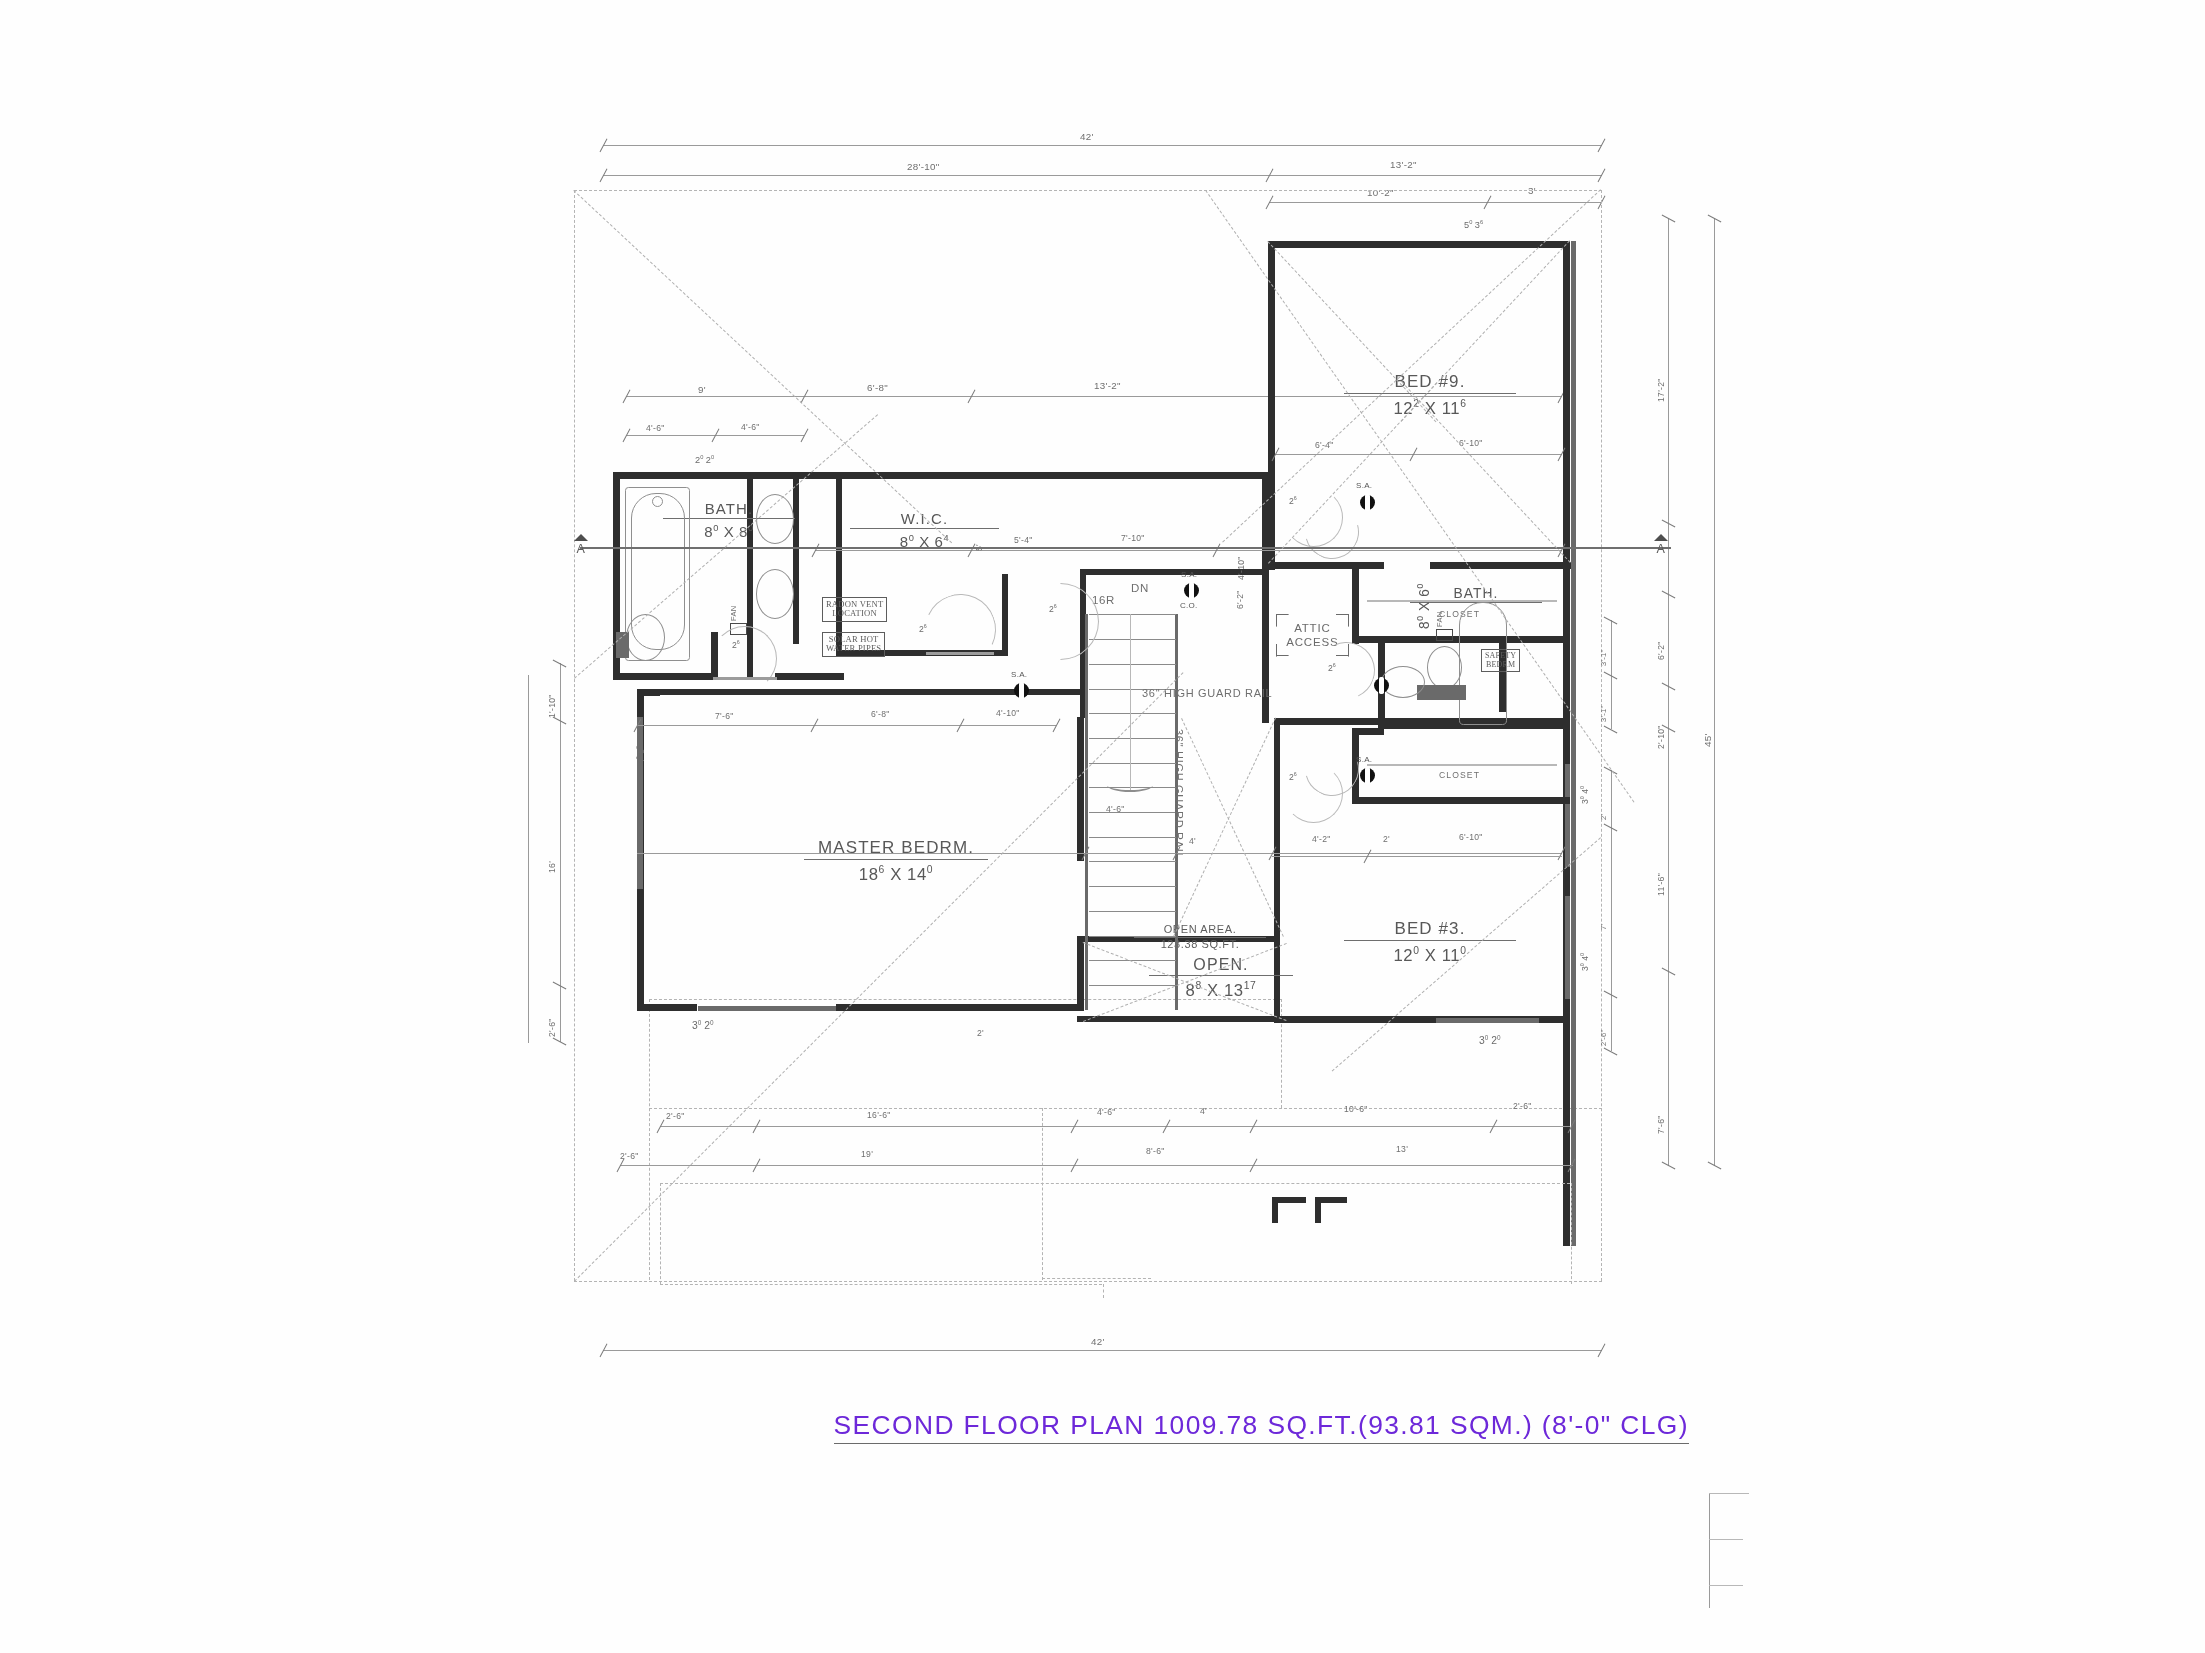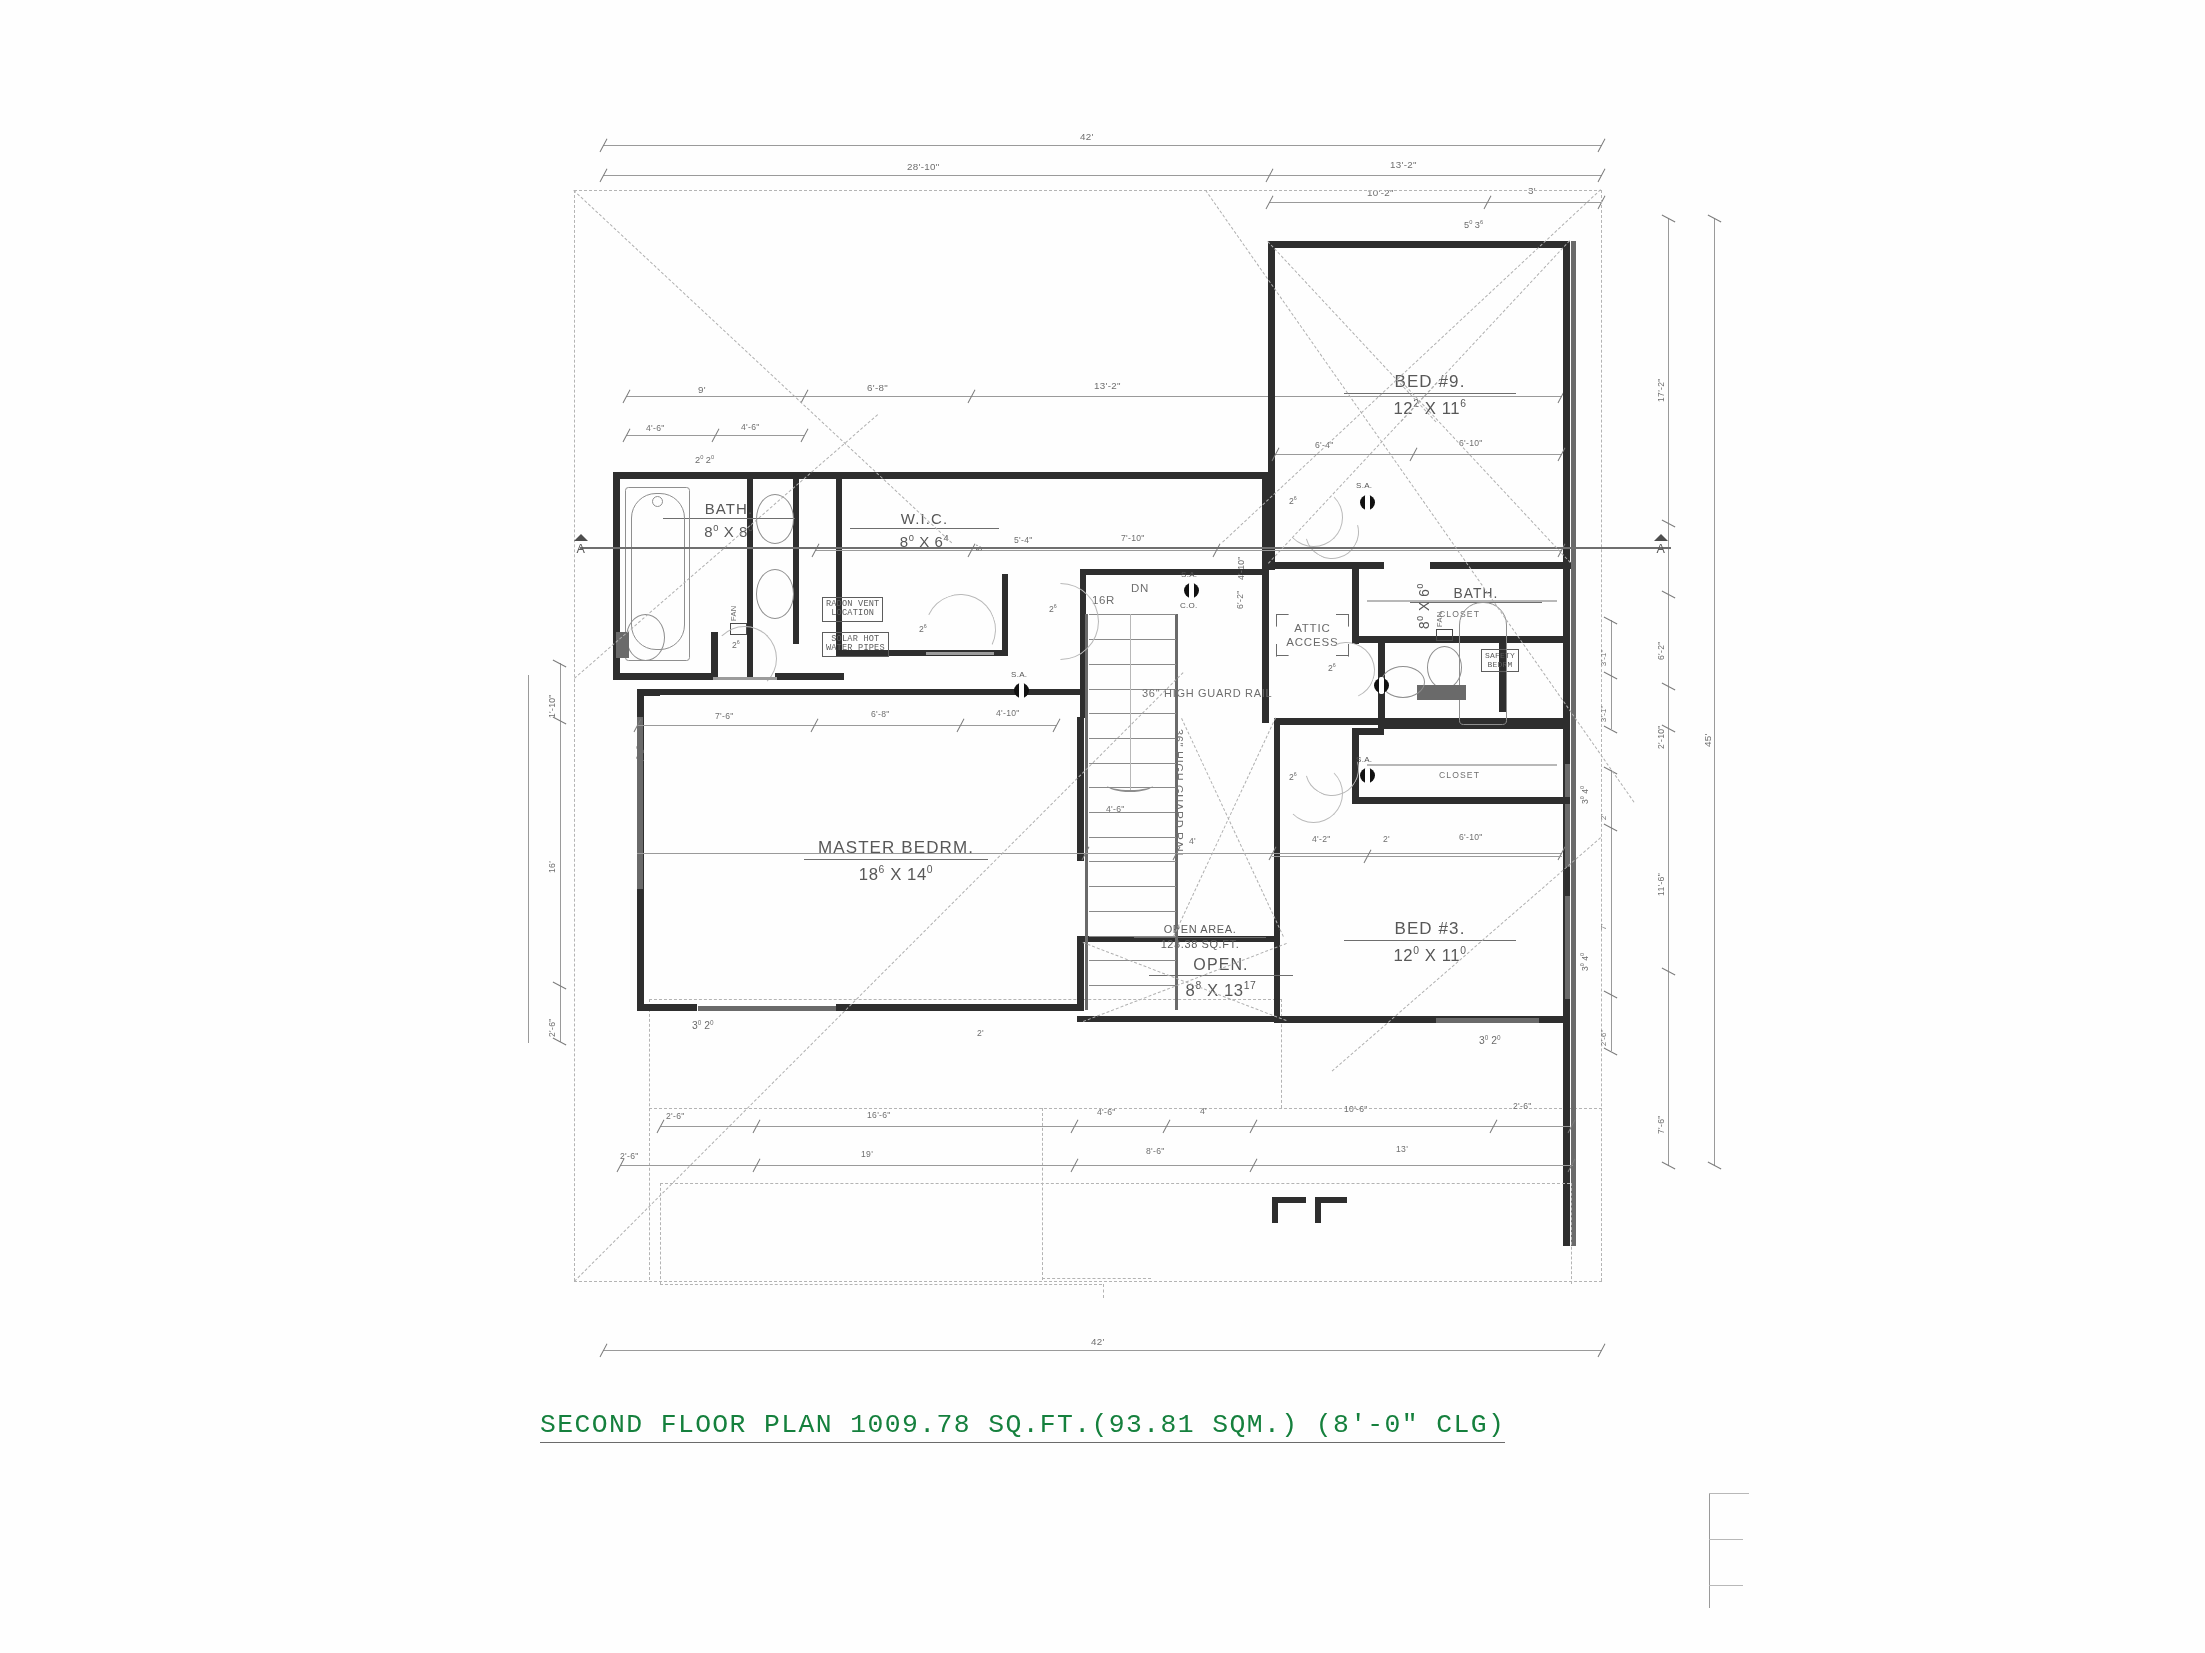--- a/index.html
+++ b/index.html
@@ -25,21 +25,21 @@
   .rot{transform-origin:0 0;}
 
   .roomname{position:absolute;white-space:nowrap;text-align:center;color:#585858;
             font-size:17px;letter-spacing:1.1px;font-family:"Liberation Sans",sans-serif;}
   .roomname .nm{display:block;border-bottom:1.1px solid #6e6e6e;padding-bottom:1.1px;}
   .roomname .dim{display:block;margin-top:4px;font-size:16.7px;letter-spacing:0.6px;}
   .roomname sup{font-size:.62em;vertical-align:super;}
 
   .note{position:absolute;border:1.1px solid #5d5d5d;color:#5d5d5d;font-size:8.6px;
         text-align:center;line-height:1.12;padding:1.7px 2.9px;white-space:nowrap;
-        font-family:Liberation Mono, monospace;letter-spacing:0.2px;}
+        font-family:Liberation Serif, serif;letter-spacing:0.2px;}
 
   .attic{position:absolute;color:#6b6b6b;font-size:11.5px;text-align:center;line-height:1.25;
          padding:6.9px 10.3px;letter-spacing:0.8px;
          background:
            linear-gradient(#6b6b6b,#6b6b6b) left top/12.6px 1.1px no-repeat,
            linear-gradient(#6b6b6b,#6b6b6b) left top/1.1px 12.6px no-repeat,
            linear-gradient(#6b6b6b,#6b6b6b) right top/12.6px 1.1px no-repeat,
            linear-gradient(#6b6b6b,#6b6b6b) right top/1.1px 12.6px no-repeat,
            linear-gradient(#6b6b6b,#6b6b6b) left bottom/12.6px 1.1px no-repeat,
            linear-gradient(#6b6b6b,#6b6b6b) left bottom/1.1px 12.6px no-repeat,
@@ -52,23 +52,23 @@
   .salabel{position:absolute;font-size:8px;color:#555;letter-spacing:0.3px;white-space:nowrap;}
 
   .stairstep{position:absolute;height:1.1px;background:#8a8a8a;}
   .fixture{position:absolute;border:1.7px solid #8f8f8f;}
   .fixture.thin{border-width:1.1px;}
 
   .sect{position:absolute;font-size:12.6px;color:#5b5b5b;text-align:center;letter-spacing:0.6px;}
   .sect .tri{display:block;width:0;height:0;border-left:7.5px solid transparent;
              border-right:7.5px solid transparent;border-bottom:7.5px solid #4e4e4e;margin:0 auto 1.1px;}
 
-  #title{position:absolute;left:540px;top:1410px;width:1149px;text-align:left;
-         font-size:26.4px;letter-spacing:1.4px;color:#15803d;
-         font-family:Liberation Mono, monospace;}
+  #title{position:absolute;left:540px;top:1410px;width:1149px;text-align:right;
+         font-size:26.4px;letter-spacing:1.4px;color:#6d28d9;
+         font-family:Liberation Sans, sans-serif;}
   #title span{border-bottom:1.7px solid #6b6b6b;padding-bottom:2.3px;display:inline-block;}
   .swing{position:absolute;border:1.1px solid #b9b9b9;border-radius:50%;
          border-right-color:transparent;border-top-color:transparent;}
   .doorleaf{position:absolute;background:#9c9c9c;}
   .winmark{position:absolute;font-size:9.2px;color:#6b6b6b;white-space:nowrap;}
   .winmark sup{font-size:.62em;vertical-align:super;}
   .diagd{position:absolute;border-top:1.7px dashed #b0b0b0;transform-origin:0 0;}
   .footer-mark{position:absolute;border-left:1.1px solid #9a9a9a;}
 </style>
 </head>

